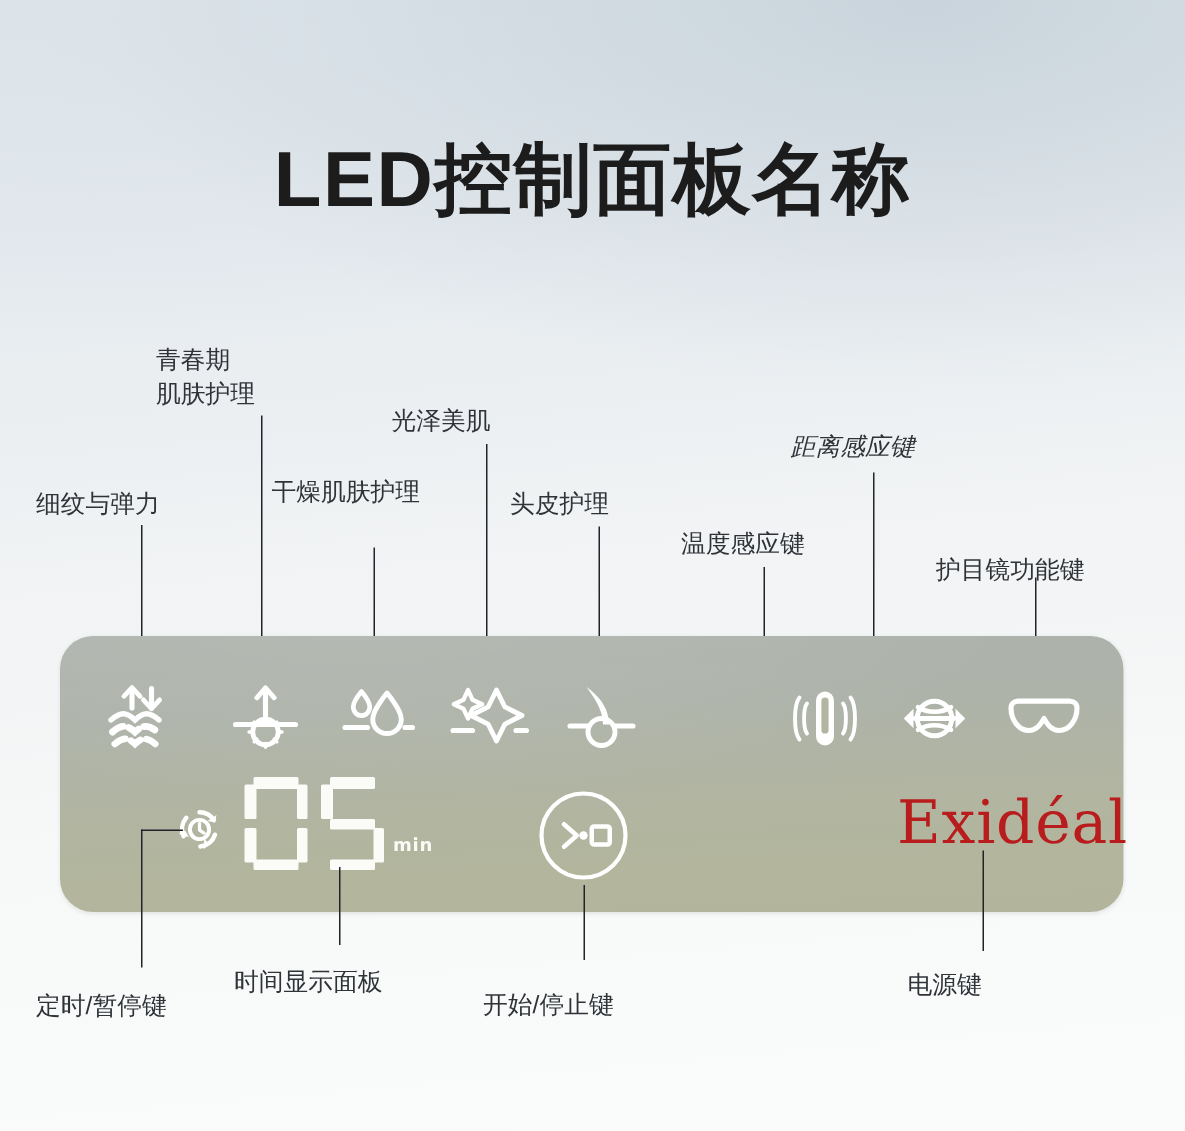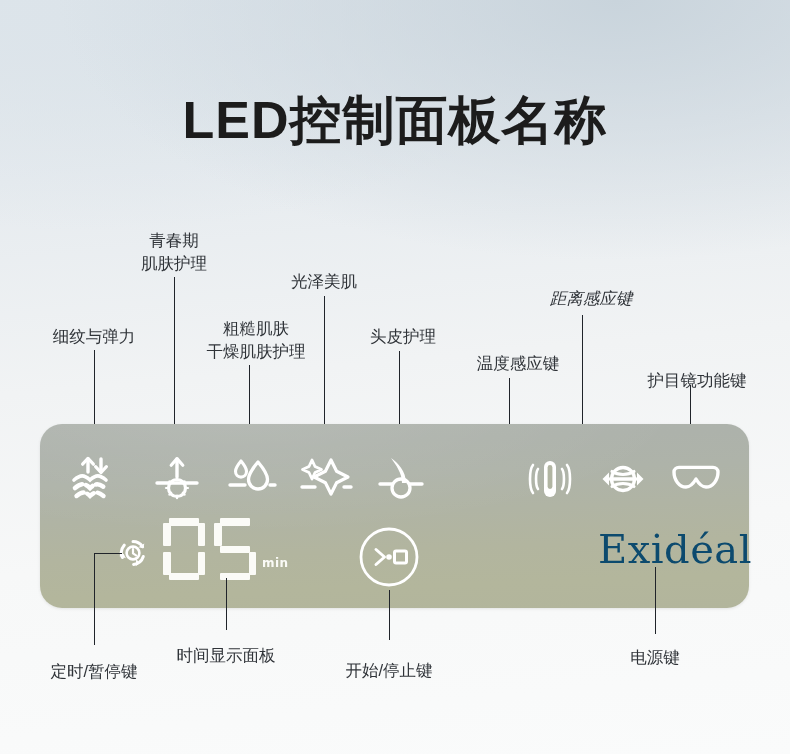--- a/index.html
+++ b/index.html
@@ -42,21 +42,21 @@
   }
 
   
   .callout {
     position: absolute;
     font-size: 16.5px;
     line-height: 1.42;
     color: #2f3338;
     white-space: nowrap;
   }
-  .callout.center { text-align: center; }
+  .callout.center { text-align: left; }
 
   
   .leader {
     position: absolute;
     background: transparent;
   }
   .leader .v {
     position: absolute;
     width: 1.3px;
     background: #20242a;
@@ -159,21 +159,21 @@
     height: 62px;
   }
 
   .brand {
     position: absolute;
     right: 38px;
     top: 529px;
     font-family: "DejaVu Serif", "Liberation Serif", serif;
     font-weight: 300;
     font-size: 40px;
-    color: #0c4a6e;
+    color: #b91c1c;
     letter-spacing: 0.5px;
     line-height: 1;
     white-space: nowrap;
   }
 </style>
 </head>
 <body>
 
 <div id="stage">
 
@@ -182,21 +182,20 @@
   <div class="callout center" style="left:24px; top:325px; width:140px;">
     <div>细纹与弹力</div>
   </div>
 
   <div class="callout center" style="left:104px; top:229px; width:140px;">
     <div>青春期</div>
     <div>肌肤护理</div>
   </div>
 
   <div class="callout center" style="left:181px; top:317px; width:150px;">
-    <div>粗糙肌肤</div>
     <div>干燥肌肤护理</div>
   </div>
 
   <div class="callout center" style="left:261px; top:270px; width:126px;">
     <div>光泽美肌</div>
   </div>
 
   <div class="callout center" style="left:340px; top:325px; width:126px;">
     <div>头皮护理</div>
   </div>

